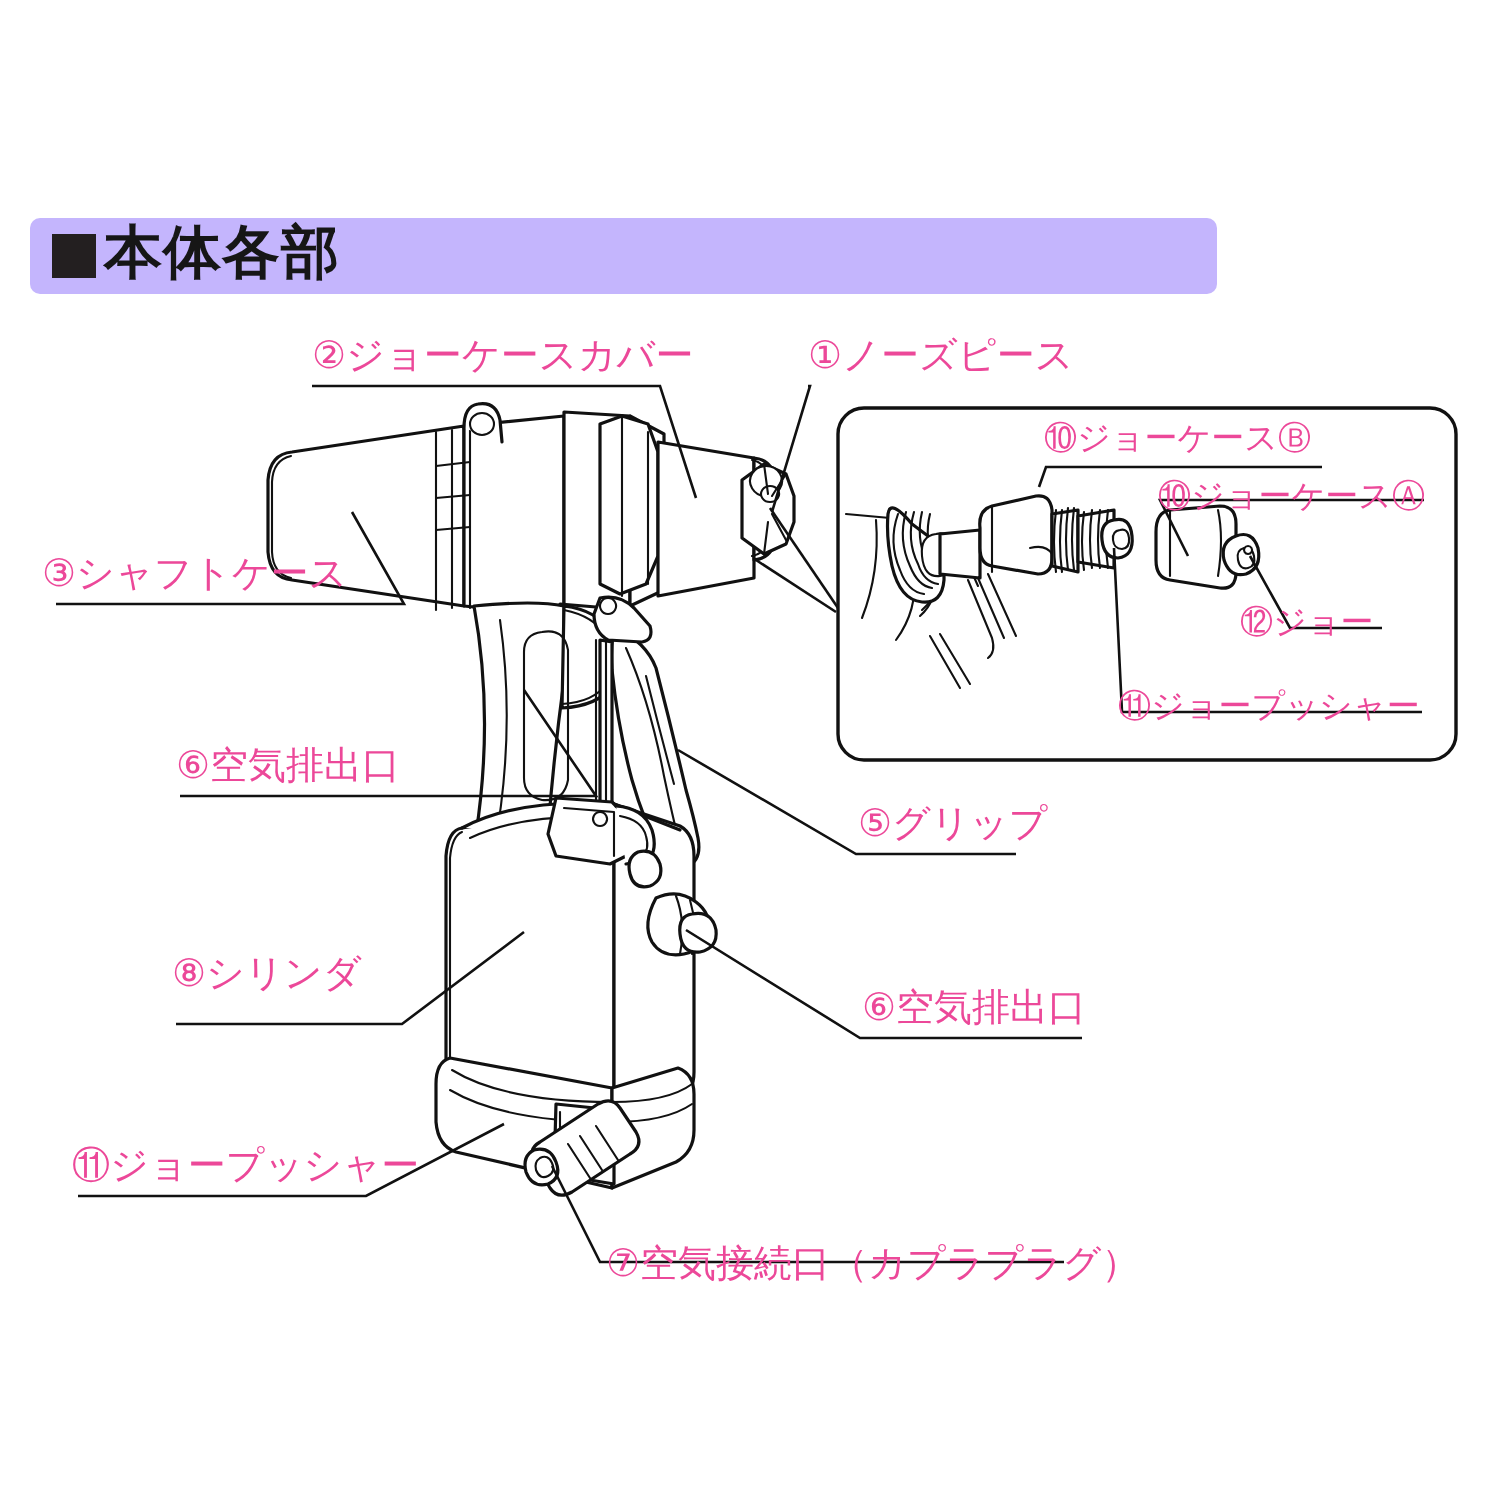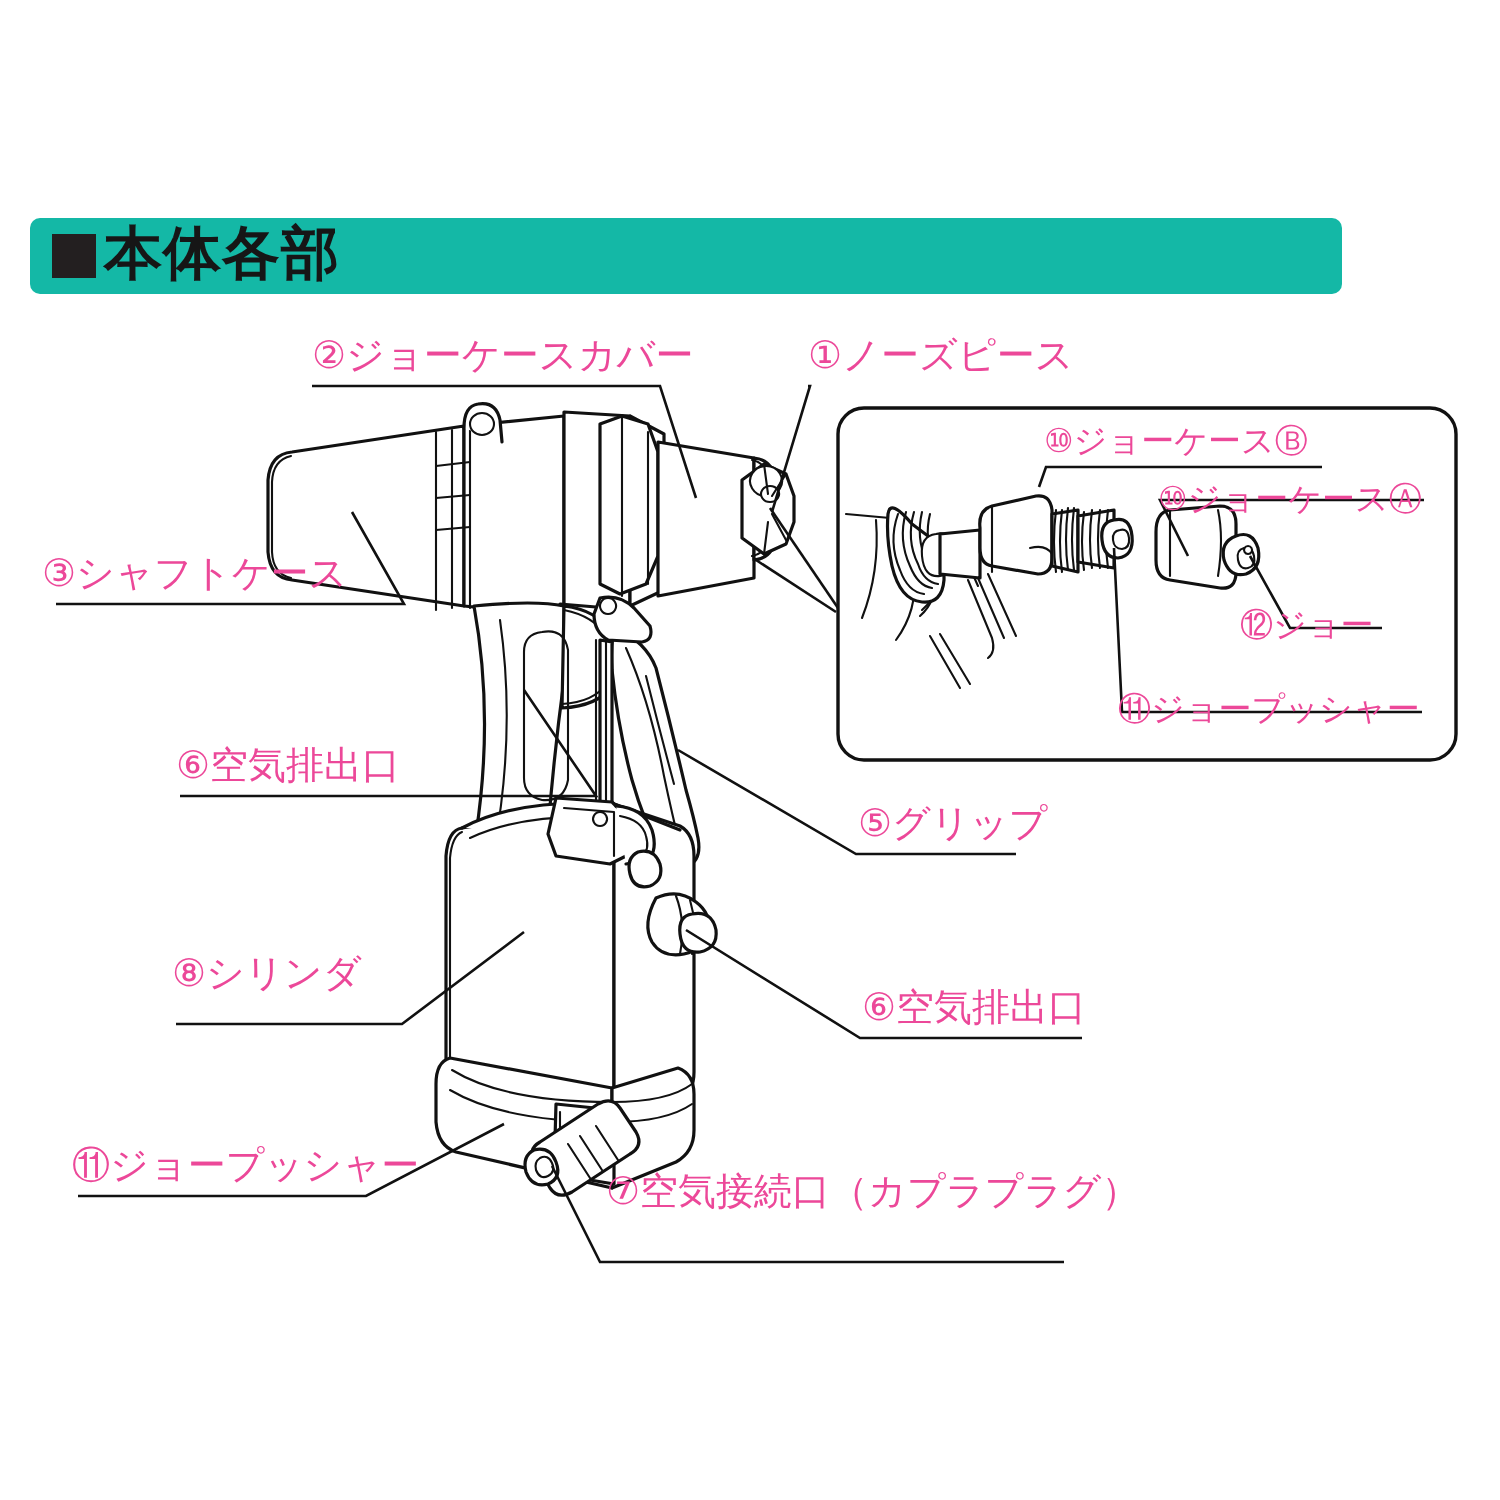--- a/index.html
+++ b/index.html
@@ -14,28 +14,29 @@
     font-family: "Liberation Sans", "DejaVu Sans", sans-serif;
     color: #1a1a1a;
     overflow: hidden;
   }
 
   
   #section-header {
     position: absolute;
     left: 30px;
     top: 218px;
-    width: 1312px;
+    width: 1187px;
     height: 76px;
-    background: #14b8a6;
+    background: #c4b5fd;
     border-radius: 10px;
     display: flex;
     align-items: center;
     box-sizing: border-box;
     padding-left: 22px;
+    font-family: Liberation Serif, serif;
   }
   #section-header .sq {
     width: 44px;
     height: 44px;
     background: #231f20;
     display: inline-block;
     margin-right: 8px;
     flex: none;
   }
   #section-header .htxt {
@@ -63,20 +64,21 @@
   .callout {
     position: absolute;
     font-size: 38px;
     line-height: 1.05;
     white-space: nowrap;
     color: #ec4899;
     letter-spacing: 0px;
   }
   .callout.small {
     font-size: 33px;
+    font-family: Liberation Mono, monospace;
   }
 </style>
 </head>
 <body>
 
 <div id="section-header">
   <span class="sq"></span>
   <span class="htxt">本体各部</span>
 </div>
 
@@ -303,21 +305,21 @@
 <div class="callout" style="left:176px; top:746px;">⑥空気排出口</div>
 
 <div class="callout" style="left:858px; top:804px;">⑤グリップ</div>
 
 <div class="callout" style="left:172px; top:954px;">⑧シリンダ</div>
 
 <div class="callout" style="left:862px; top:988px;">⑥空気排出口</div>
 
 <div class="callout" style="left:72px; top:1146px;">⑪ジョープッシャー</div>
 
-<div class="callout" style="left:606px; top:1172px;text-align:right;">⑦空気接続口（カプラプラグ）</div>
+<div class="callout" style="left:606px; top:1244px;text-align:right;">⑦空気接続口（カプラプラグ）</div>
 
 <div class="callout small" style="left:1044px; top:424px;">⑩ジョーケースⒷ</div>
 
 <div class="callout small" style="left:1158px; top:482px;">⑩ジョーケースⒶ</div>
 
 <div class="callout small" style="left:1240px; top:608px;">⑫ジョー</div>
 
 <div class="callout small" style="left:1118px; top:692px;">⑪ジョープッシャー</div>
 
 </body></html>

